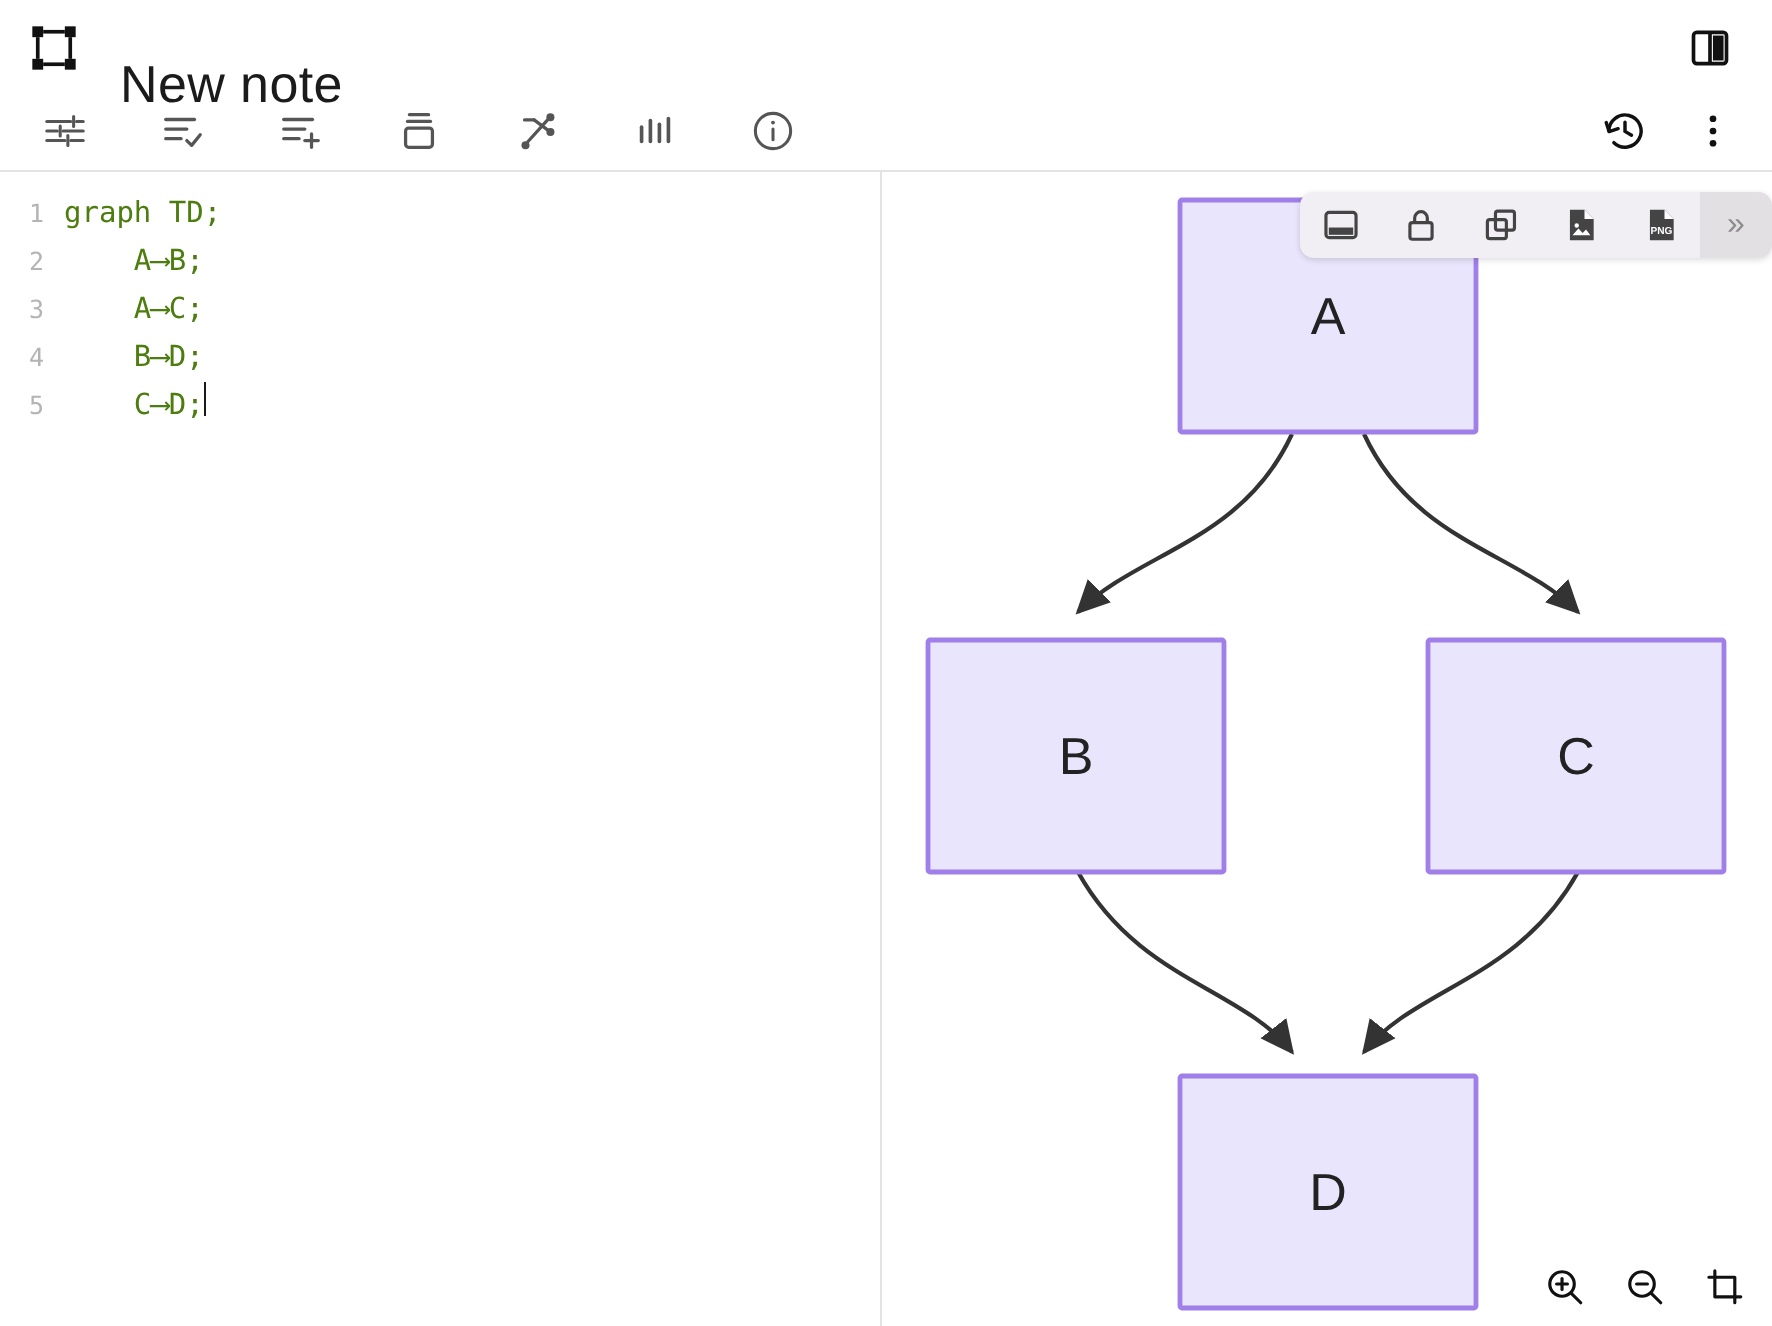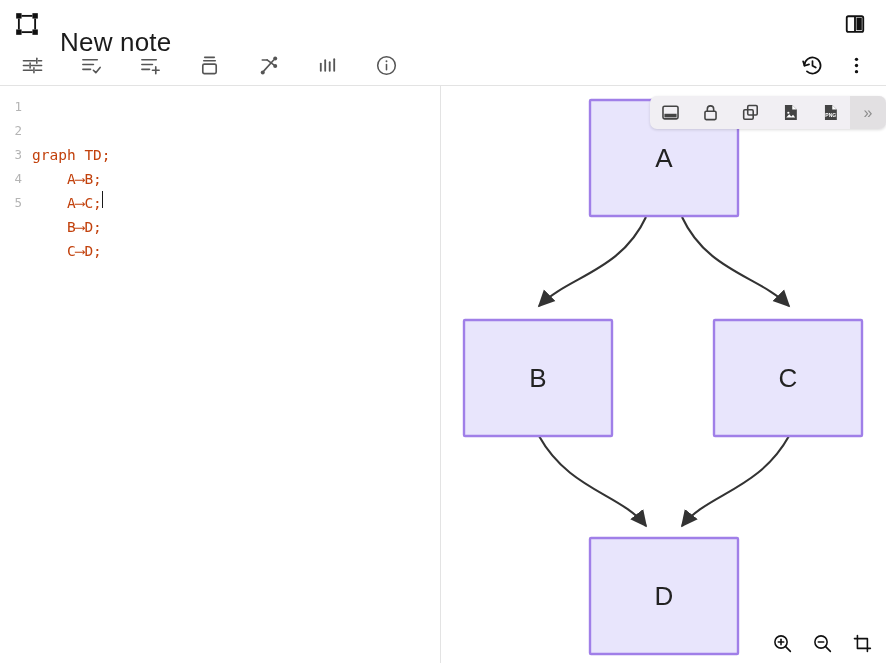--- a/index.html
+++ b/index.html
@@ -115,23 +115,22 @@
     width: 22px;
     text-align: right;
     color: #b4b4b4;
     font-size: 12.5px;
     flex: 0 0 auto;
     padding-right: 0px;
     user-select: none;
   }
   .code-text {
     padding-left: 10px;
-    color: #c2410c;
+    color: #4d7c0f;
     white-space: pre;
-    margin-top: 48px;
   }
   .caret {
     display: inline-block;
     width: 1px;
     height: 17px;
     background: #1a1a1a;
     vertical-align: -3px;
     margin-left: 0px;
   }
 

